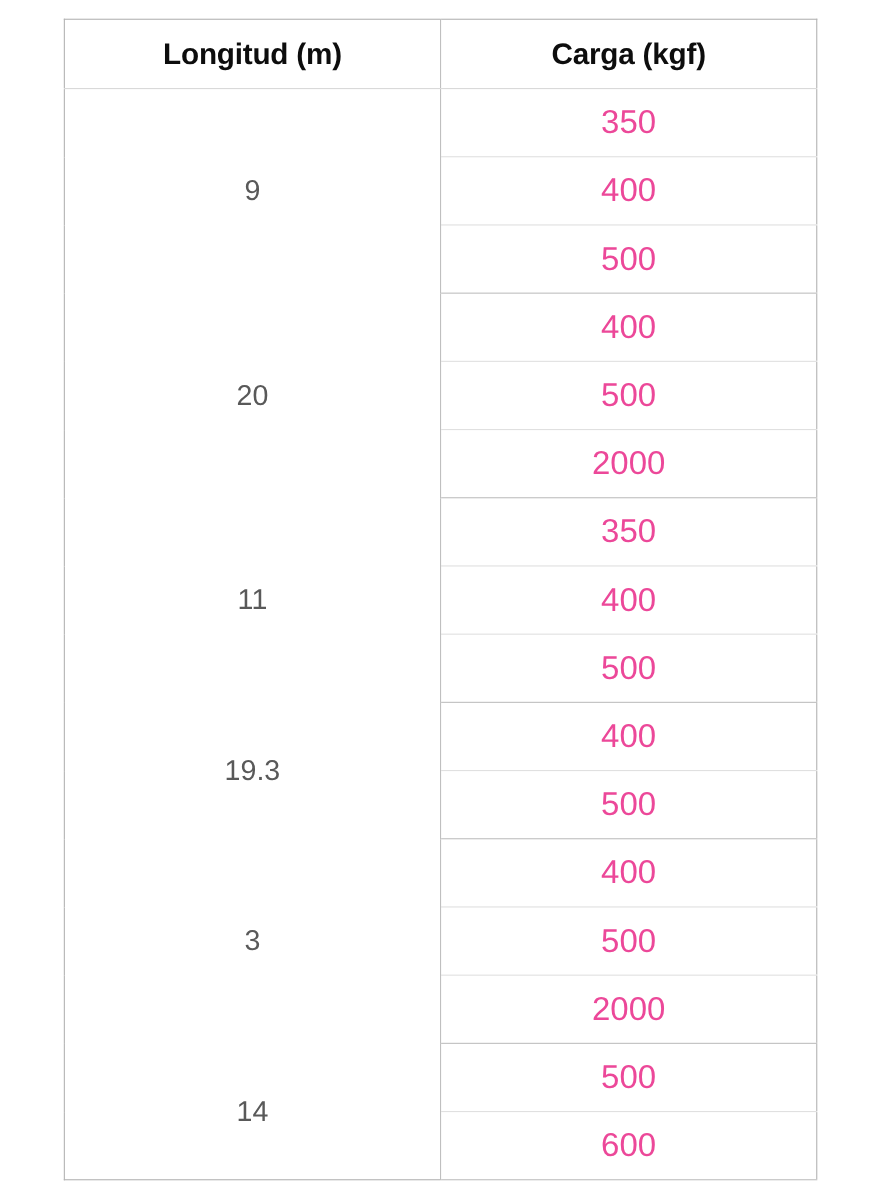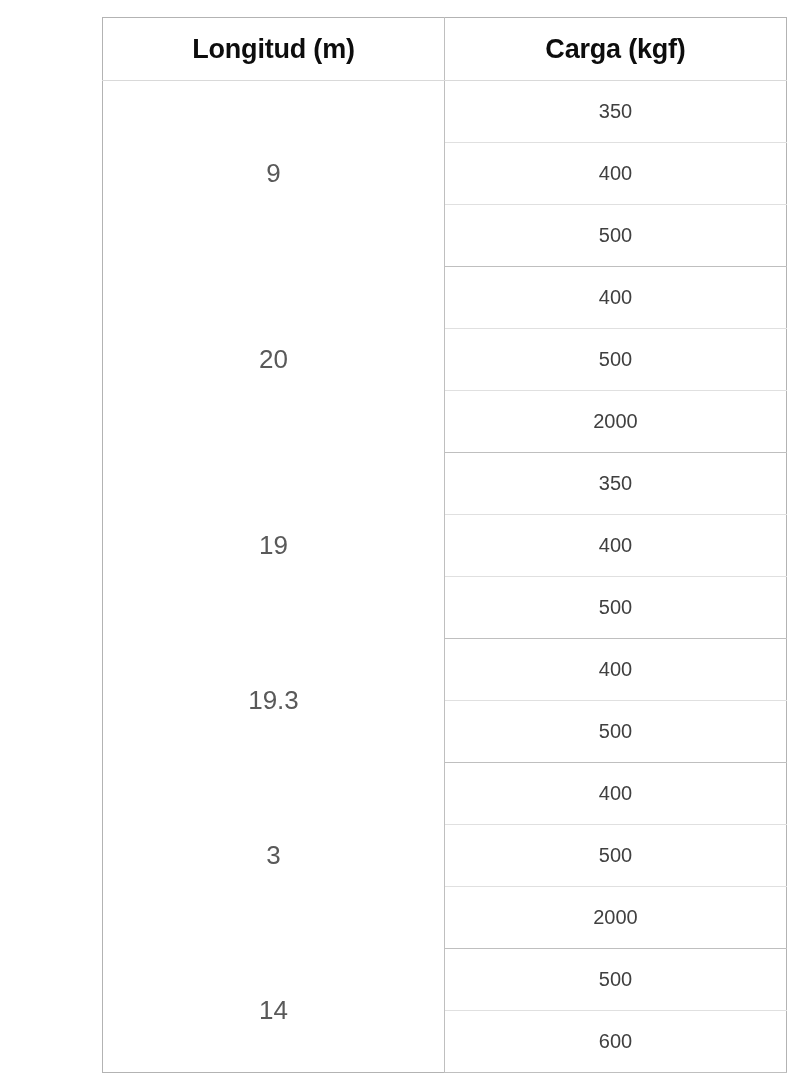--- a/index.html
+++ b/index.html
@@ -38,21 +38,20 @@
 
   table.data-table col.col-len { width: 342px; }
   table.data-table col.col-load { width: 342px; }
 
   
   table.data-table {
     border-top: 1px solid #b3b3b3;
     border-left: 1px solid #b3b3b3;
     border-right: 1px solid #b3b3b3;
     border-bottom: 1px solid #b3b3b3;
-    margin-left: 44px;
   }
 
   
   thead th {
     height: 62px;
     padding: 0;
     text-align: center;
     vertical-align: middle;
     color: #0d0d0d;
     font-weight: bold;
@@ -65,23 +64,23 @@
   }
   thead th.th-len {
     border-right: 1px solid #bfbfbf;
   }
 
   
   tbody td {
     padding: 0;
     text-align: center;
     vertical-align: middle;
-    color: #404040;
+    color: #ec4899;
     font-weight: normal;
-    font-size: 20px;
+    font-size: 30px;
     background: #ffffff;
   }
 
   
   td.cell-length {
     border-right: 1px solid #bfbfbf;
     font-size: 26px;
     color: #595959;
   }
 
@@ -135,21 +134,21 @@
             <td class="cell-length" rowspan="3">20</td>
             <td class="cell-load">400</td>
           </tr>
           <tr>
             <td class="cell-load">500</td>
           </tr>
           <tr class="group-end">
             <td class="cell-load">2000</td>
           </tr>
           <tr>
-            <td class="cell-length" rowspan="3">19</td>
+            <td class="cell-length" rowspan="3">11</td>
             <td class="cell-load">350</td>
           </tr>
           <tr>
             <td class="cell-load">400</td>
           </tr>
           <tr class="group-end">
             <td class="cell-load">500</td>
           </tr>
           <tr>
             <td class="cell-length" rowspan="2">19.3</td>

